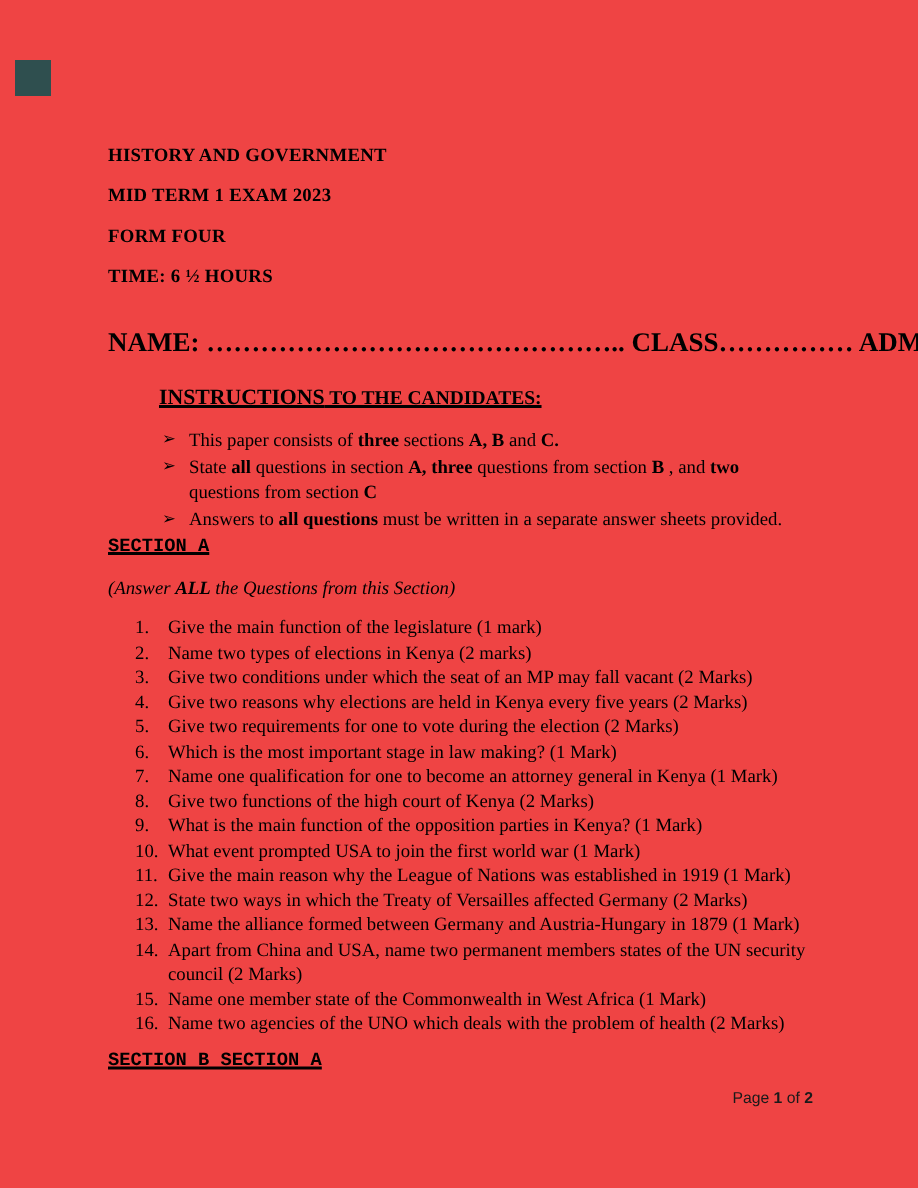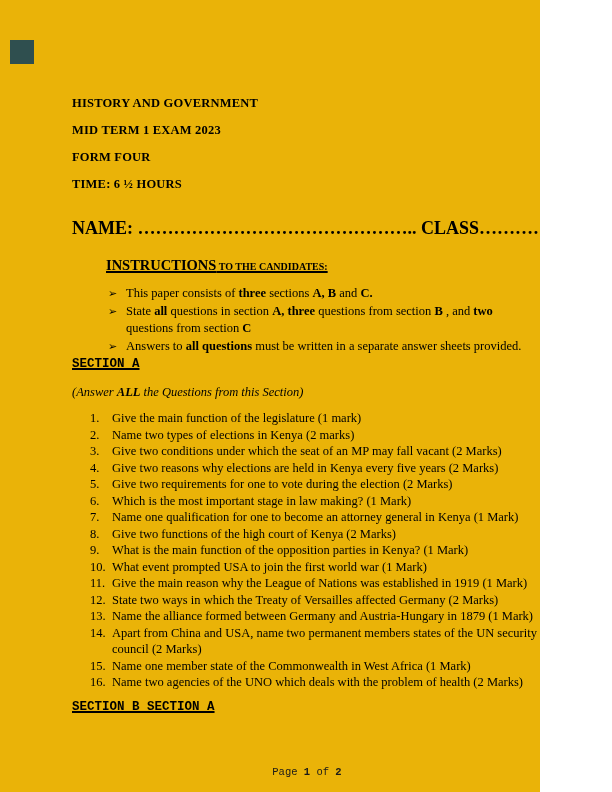--- a/index.html
+++ b/index.html
@@ -1,19 +1,19 @@
 <!DOCTYPE html>
 <html><head>
 <meta charset="utf-8">
 <style>
   html,body { margin:0; padding:0; background:#ffffff; }
   .page {
     position:relative;
-    width:540px; height:792px;
-    background:#eab308;
+    width:612px; height:792px;
+    background:#ef4444;
     color:#000000;
     font-family:"Liberation Serif", serif;
     overflow:hidden;
   }
   .annotation-marker {
     position:absolute;
     left:10px; top:40px;
     width:24px; height:24px;
   }
   .content {
@@ -42,21 +42,21 @@
   .instructions-title {
     margin-top:21px;
     padding-left:34px;
     font-weight:bold;
   }
   .instructions-title .underline-wrap {
     text-decoration:underline;
     text-decoration-thickness:1.5px;
   }
   .instructions-title .t-main { font-size:14.5px; }
-  .instructions-title .t-rest { font-size:10px; }
+  .instructions-title .t-rest { font-size:13px; }
   .bullets { margin-top:11px; padding-left:36px; }
   .bullet-row {
     display:grid;
     grid-template-columns:18px 416px;
     font-size:12.5px;
     line-height:17.5px;
   }
   .bullet-marker { font-size:11px; }
   
   .section-heading {
@@ -78,24 +78,24 @@
   .q-row {
     display:grid;
     grid-template-columns:22px 430px;
     font-size:12.5px;
     line-height:16.5px;
   }
   .section-b-heading { margin-top:8px; }
   
   .footer {
     position:absolute;
-    left:72px; top:766px;
+    left:72px; top:726px;
     width:470px;
-    text-align:center;
-    font-family:Liberation Mono, monospace;
+    text-align:right;
+    font-family:Liberation Sans, sans-serif;
     font-size:10.5px;
     color:#1a1a1a;
   }
   .seg-b { font-weight:bold; }
   .seg-i { font-style:italic; }
 </style>
 </head>
 <body>
 
 <div class="page">

